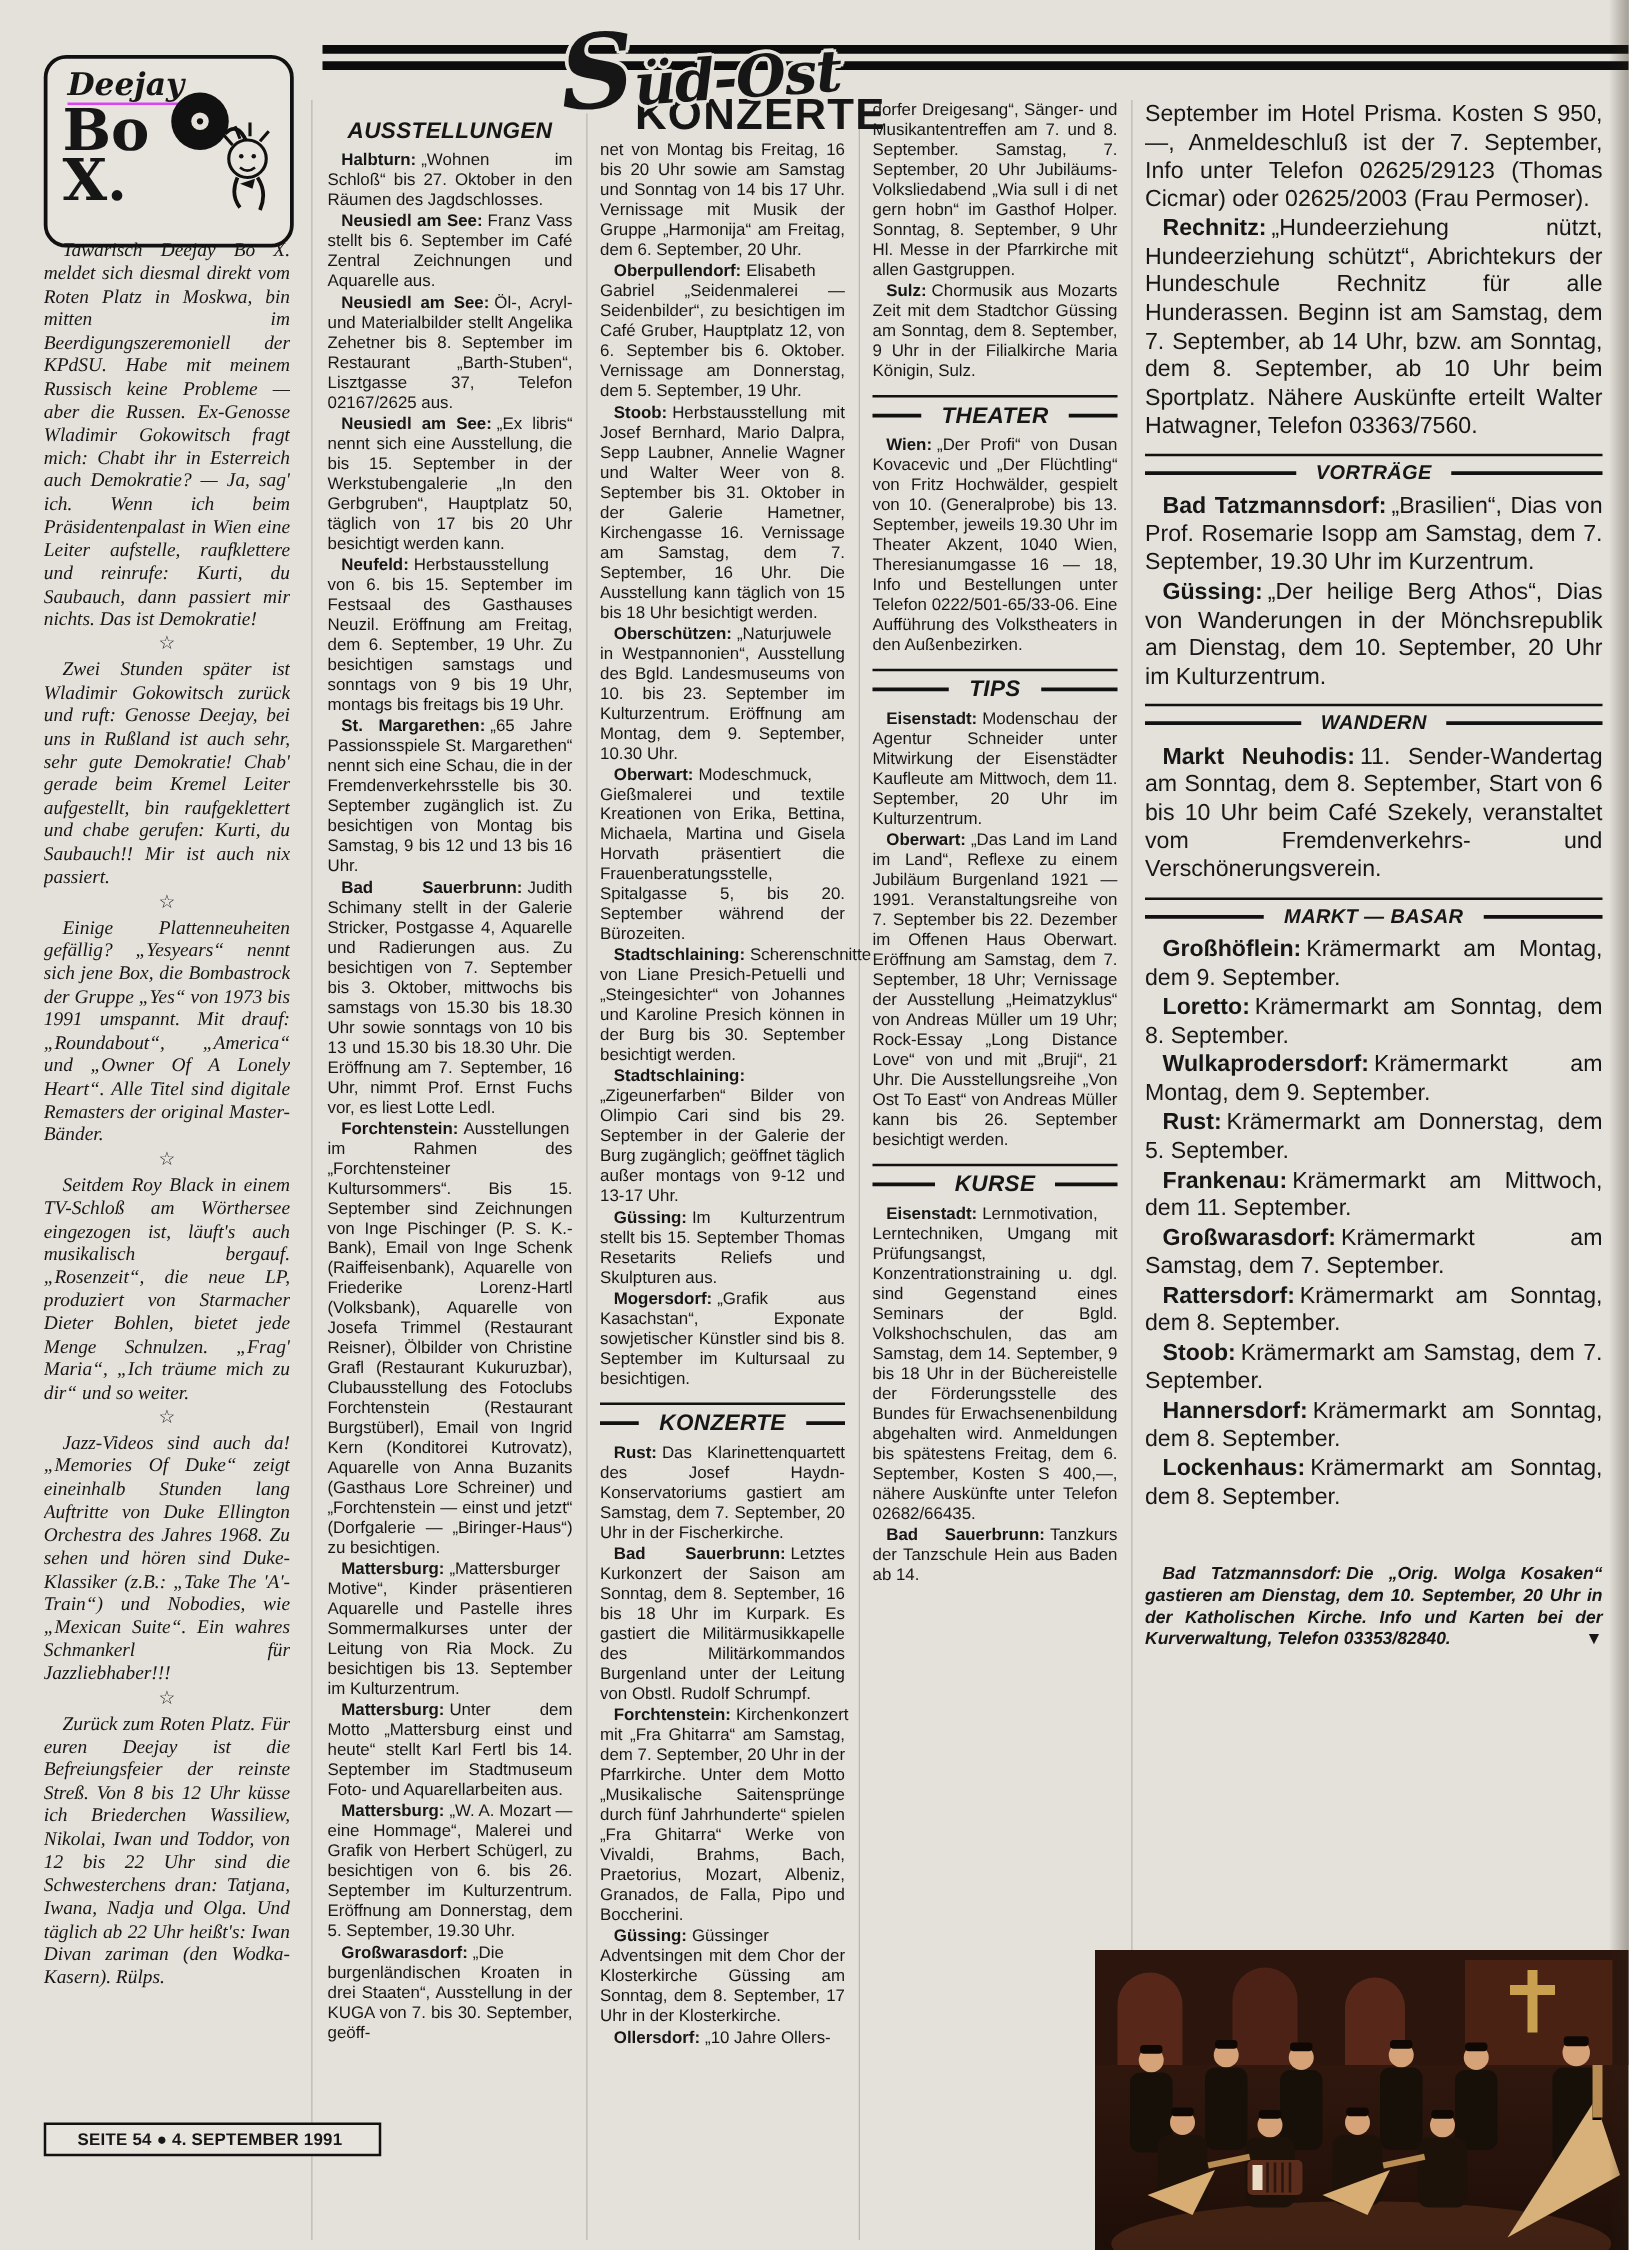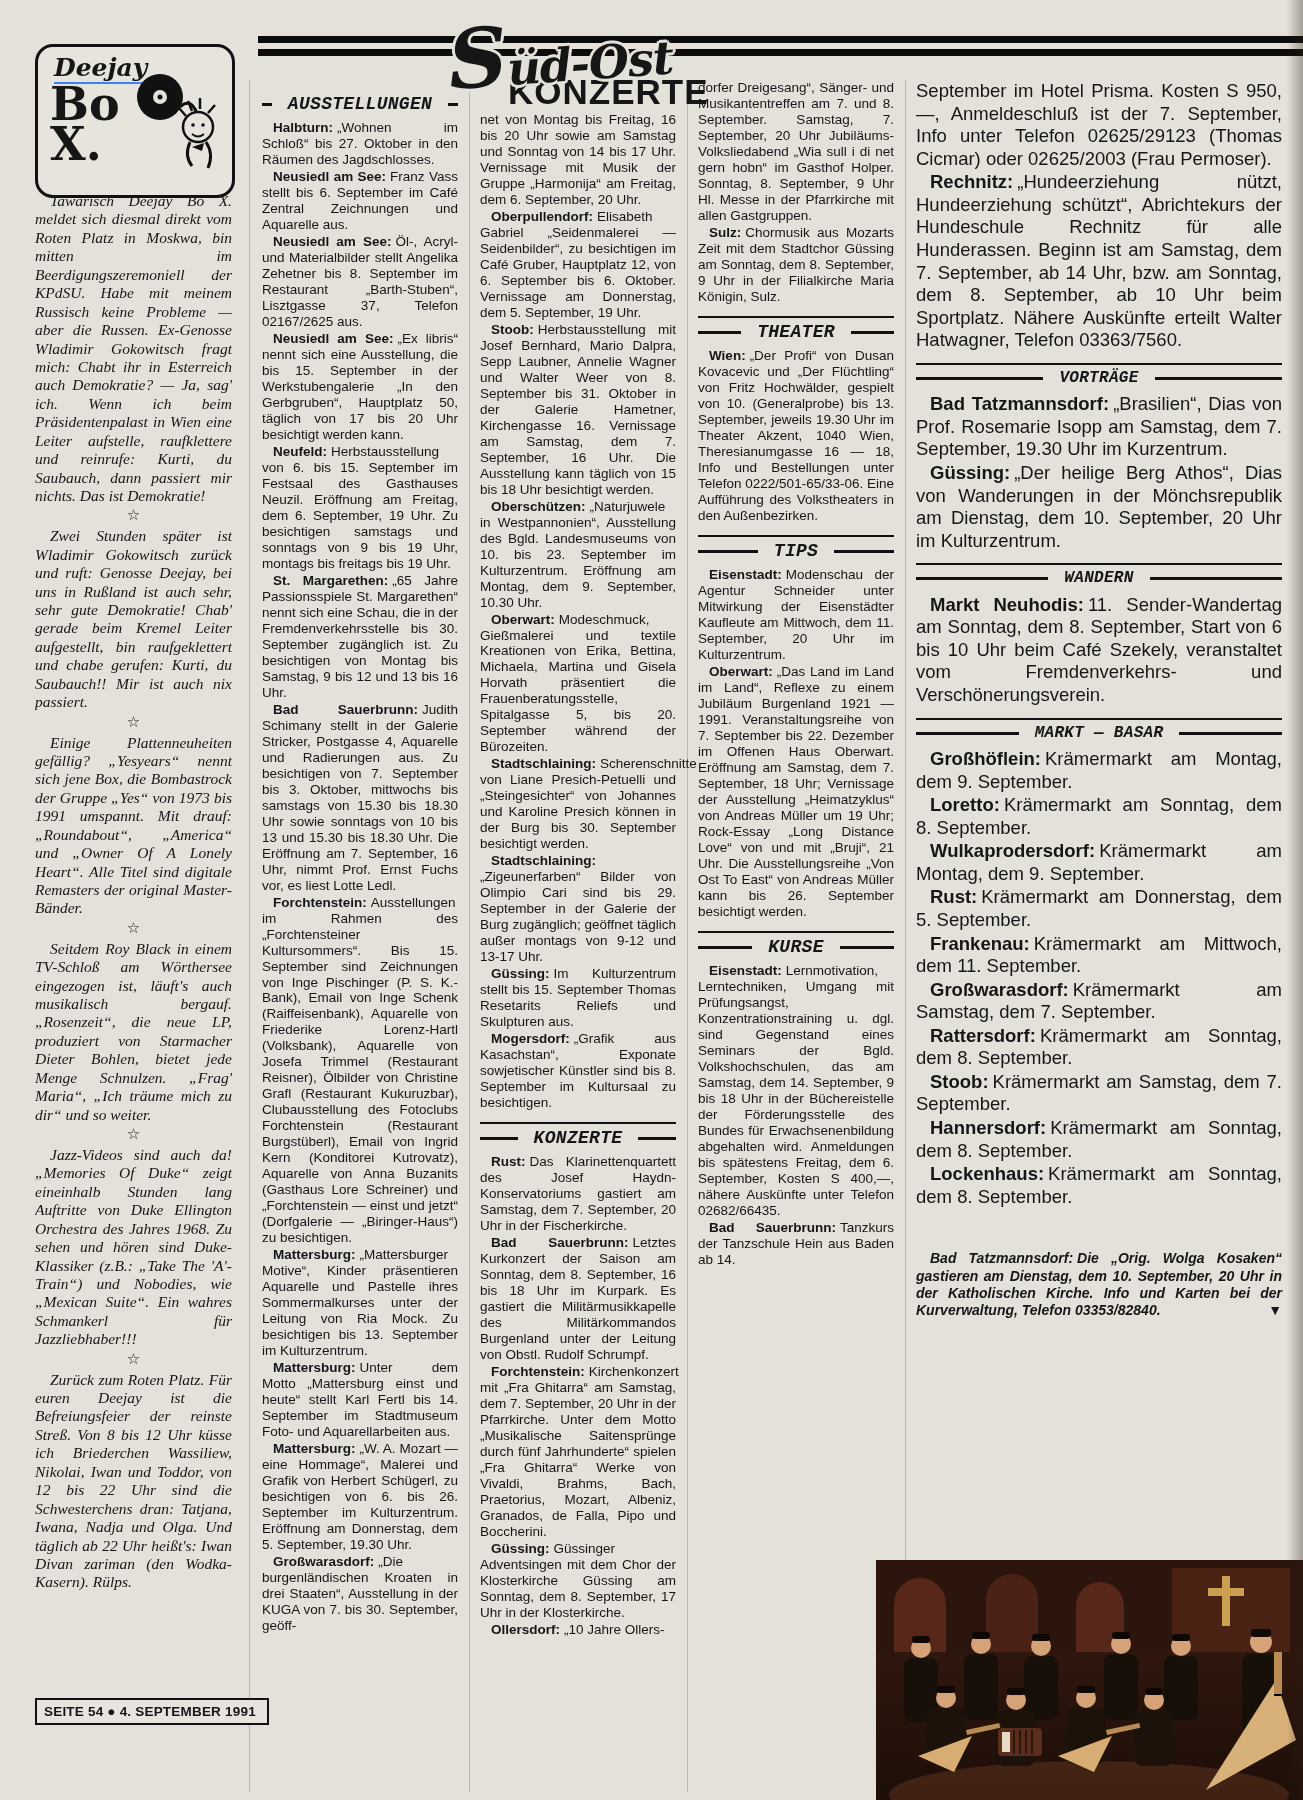--- a/index.html
+++ b/index.html
@@ -15,38 +15,38 @@
             text-shadow:3px 0 0 #e4e1da,-3px 0 0 #e4e1da,0 3px 0 #e4e1da,0 -3px 0 #e4e1da,
                         2px 2px 0 #e4e1da,-2px 2px 0 #e4e1da,2px -2px 0 #e4e1da,-2px -2px 0 #e4e1da;}
   .m-script::first-letter{font-size:82px;}
   .m-title{font-weight:bold;font-size:35px;letter-spacing:1px;margin:-20px 0 0 60px;}
   
   .vr{position:absolute;top:80px;bottom:8px;width:1px;background:#bcb8b0;z-index:0;}
   
   .dj-box{position:absolute;left:35px;top:44px;width:194px;height:148px;border:3px solid #111;
           border-radius:18px;background:#e7e4dd;z-index:2;}
   .dj-script{font-family:"DejaVu Serif",serif;font-style:italic;font-weight:bold;font-size:25px;
-             margin:6px 0 0 16px;display:inline-block;border-bottom:2px solid #3b82f6;padding-right:14px;}
+             margin:6px 0 0 16px;display:inline-block;border-bottom:2px solid #d946ef;padding-right:14px;}
   .dj-bo{font-family:"DejaVu Serif",serif;font-weight:bold;font-size:46px;line-height:.88;margin-left:12px;}
   .dj-art{position:absolute;right:2px;top:22px;}
   .dj-text{position:absolute;left:35px;top:192px;width:197px;height:1484px;overflow:hidden;
            font-family:"Liberation Serif",serif;font-style:italic;font-size:15.5px;line-height:1.19;
            text-align:justify;z-index:2;}
   .dj-text p{margin:0 0 2px;text-indent:15px;}
   .star{text-align:center;font-style:normal;font-size:15px;margin:7px 0;text-indent:0 !important;}
   .pfoot{position:absolute;left:35px;top:1698px;width:216px;border:2px solid #111;background:#e7e4dd;
-         padding:4px 7px;font-weight:bold;font-size:13.5px;letter-spacing:.2px;z-index:2;}
+         padding:4px 25px;font-weight:bold;font-size:13.5px;letter-spacing:.2px;z-index:2;}
   
   .col{position:absolute;text-align:justify;z-index:2;}
   .col p{margin:0 0 1px;}
   .c234{font-size:13.5px;line-height:1.185;width:196px;}
   .col p.item{text-indent:11px;}
   .col p.contp{text-indent:0;}
   .lead{font-weight:bold;margin-right:4px;}
-  .sechead{display:flex;align-items:center;gap:16px;margin:6px 0 5px;font-family:Liberation Mono, monospace;}
+  .sechead{display:flex;align-items:center;gap:16px;margin:6px 0 5px;}
   .sechead .hline{flex:1;height:2.5px;background:#111;}
   .sechead .htext{font-style:italic;font-weight:bold;font-size:18px;letter-spacing:.3px;white-space:nowrap;}
   .sechead.ruled{border-top:2.5px solid #111;padding-top:4px;margin-top:11px;}
   .col2{left:262px;top:88px;}
   .col3{left:480px;top:112px;}
   .col4{left:698px;top:80px;}
   .col5{left:916px;top:80px;width:366px;font-size:18.5px;line-height:1.22;}
   .col5 .sechead .htext{font-size:16px;}
   .col5 .sechead .hline{height:3px;}
   .col5 p.item{text-indent:14px;}

